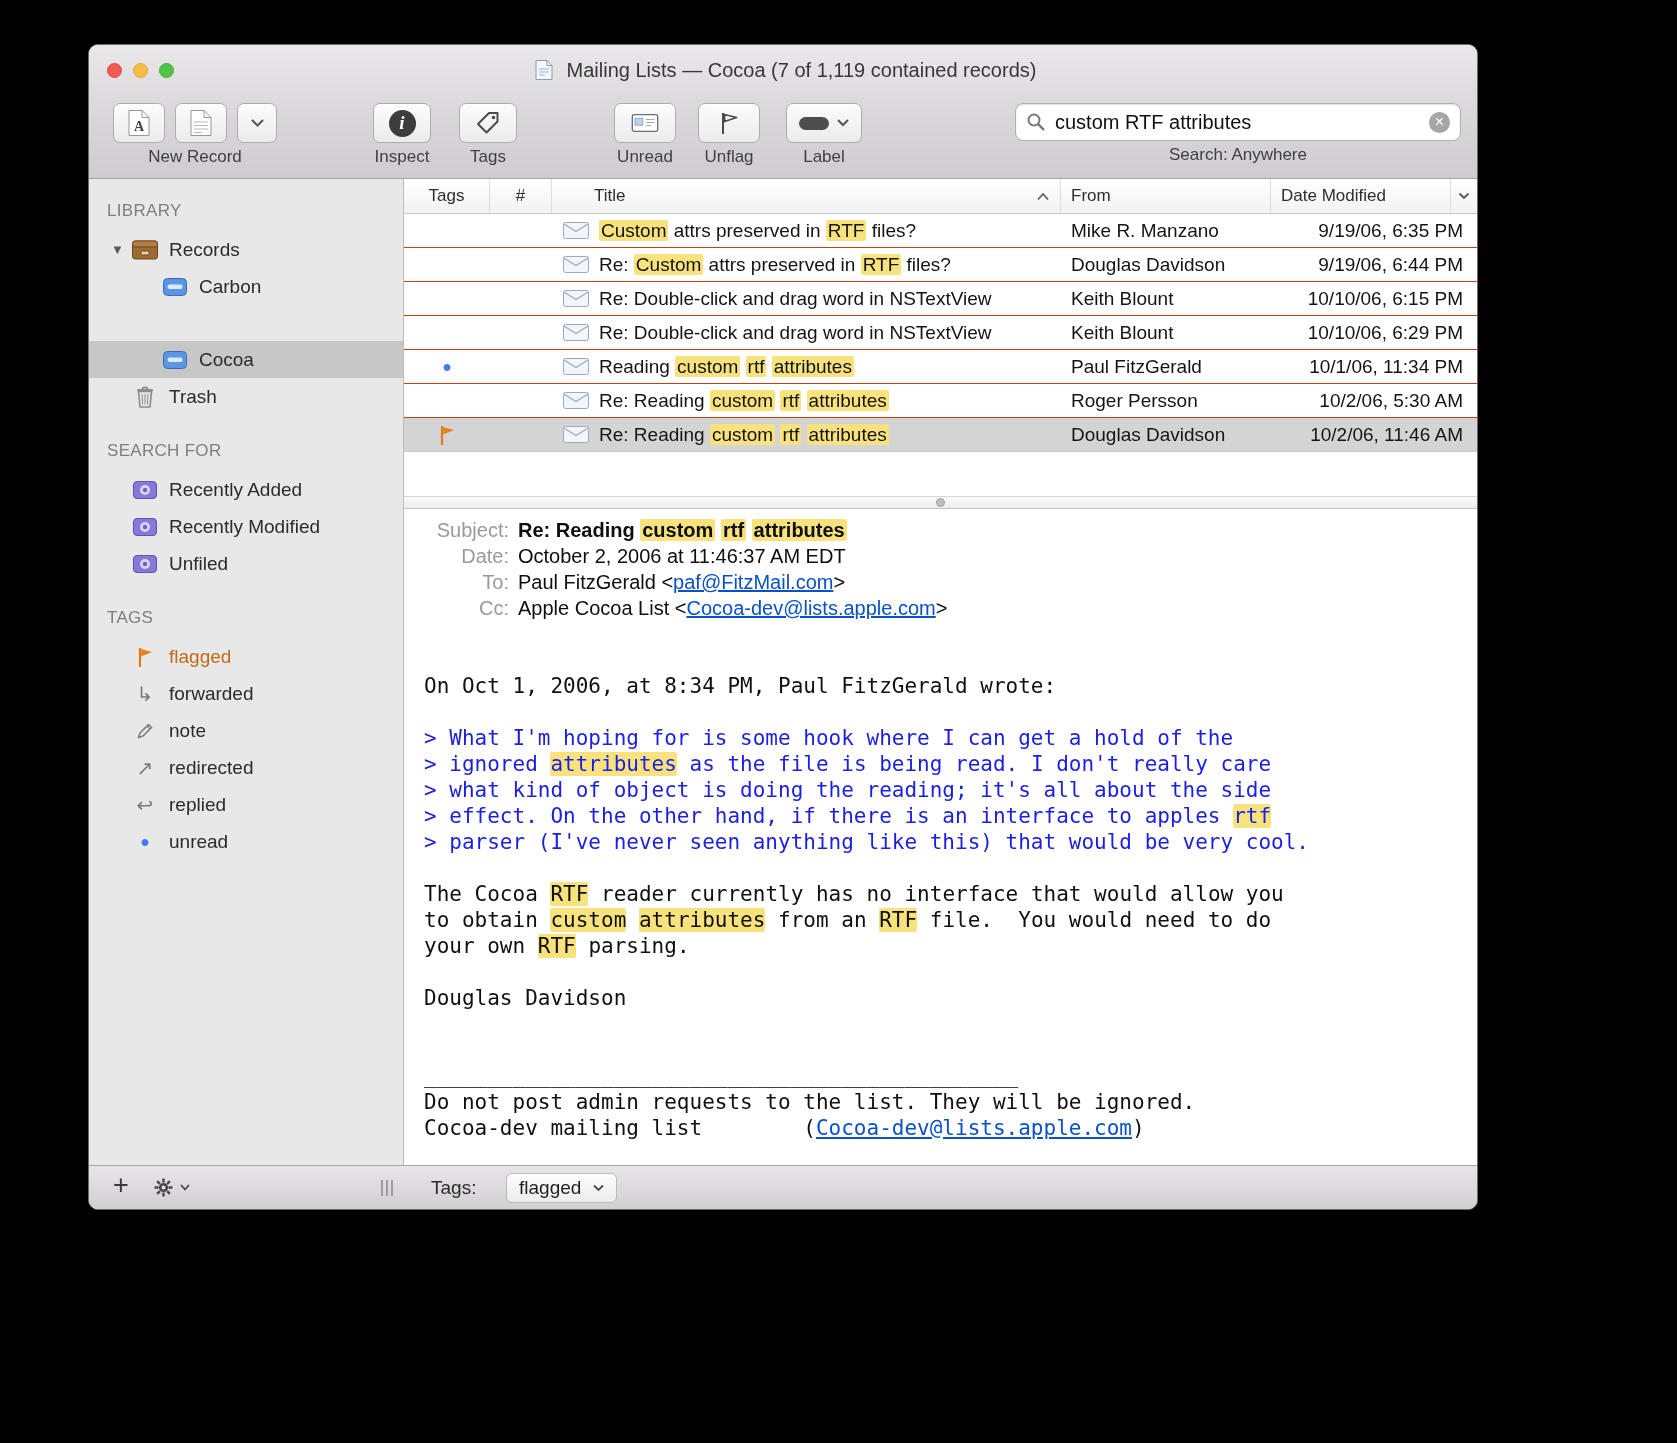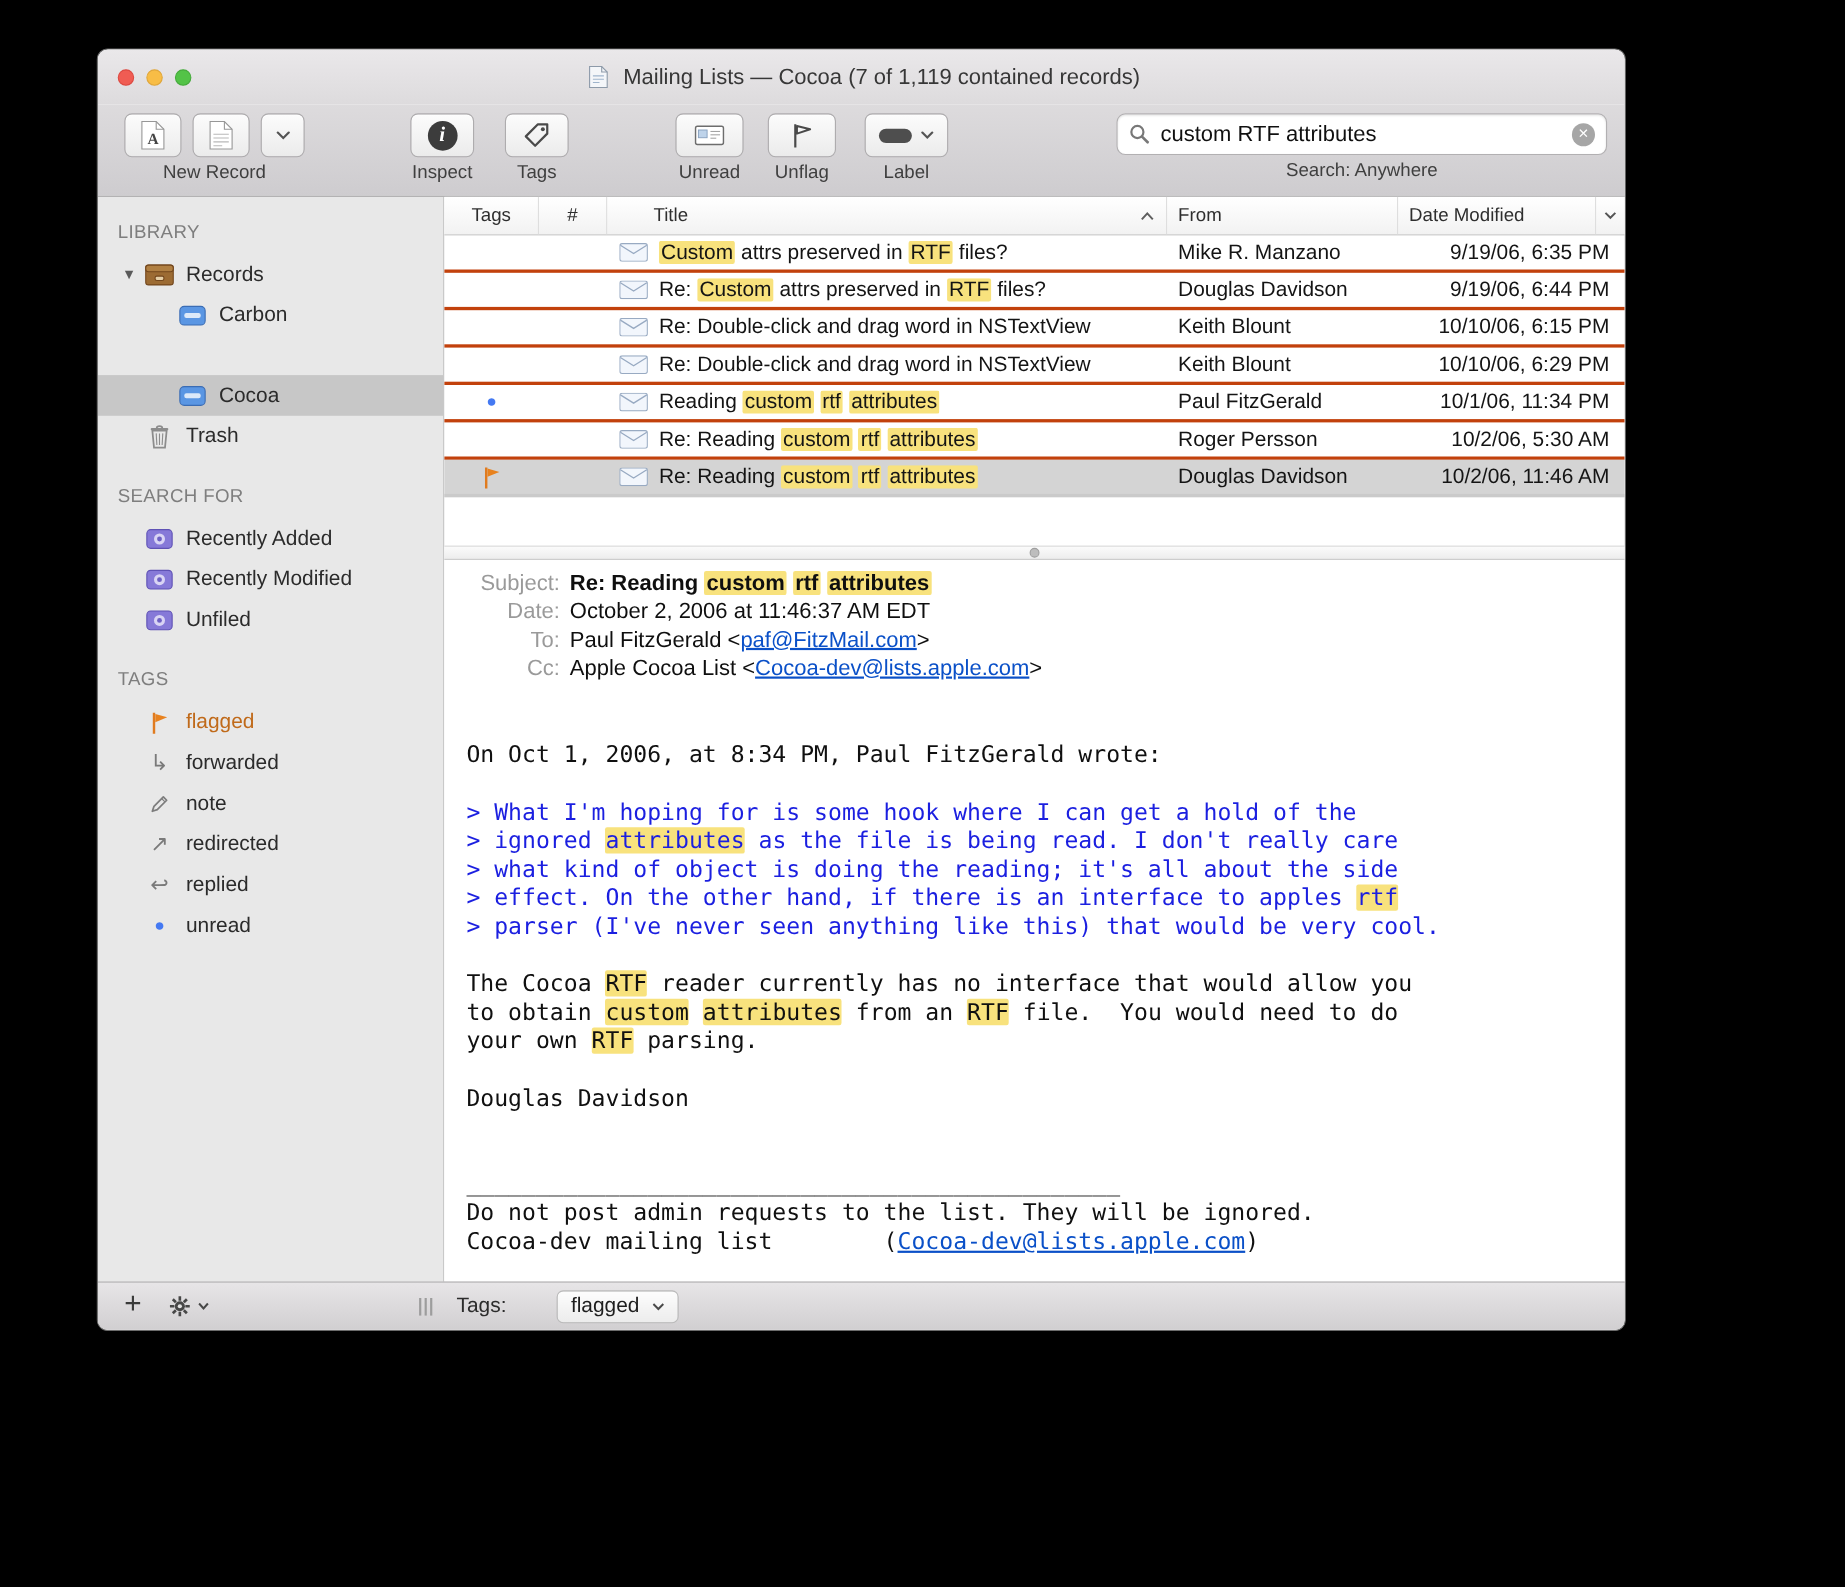--- a/index.html
+++ b/index.html
@@ -46,21 +46,21 @@
   .glyph-icon{font-size:20px;color:#7a7a7a;width:28px;text-align:center;flex:none;}
   .unread-glyph{color:#4479f2;font-size:16px;}
   
   .main{flex:1;display:flex;flex-direction:column;min-width:0;background:#fff;}
   .list-header{height:35px;flex:none;display:flex;background:linear-gradient(#ffffff,#f2f2f2);border-bottom:1px solid #c6c6c6;}
   .col-h{display:flex;align-items:center;font-size:17px;color:#2e2e2e;border-right:1px solid #dedede;padding:0 10px;flex:none;}
   .col-h.center{justify-content:center;}
   .col-h .sort{margin-left:auto;display:inline-flex;}
   .col-options{width:27px;display:flex;align-items:center;justify-content:center;border-left:1px solid #dedede;flex:none;}
   .list-rows{flex:none;}
-  .row{height:34px;display:flex;align-items:center;border-bottom:3px solid #c2410c;font-size:19px;color:#141414;cursor:default;}
+  .row{height:34px;display:flex;align-items:center;border-bottom:1px solid #c2410c;font-size:19px;color:#141414;cursor:default;}
   .row.selected{background:#d4d4d4;border-bottom-color:#cacaca;}
   .cell{padding:0 10px;display:flex;align-items:center;height:100%;overflow:hidden;white-space:nowrap;}
   .c-tags{width:86px;justify-content:center;flex:none;}
   .c-num{width:62px;flex:none;}
   .c-title{width:509px;gap:9px;flex:none;}
   .c-from{width:210px;flex:none;}
   .c-date{flex:1;justify-content:flex-end;padding-right:14px;}
   .title-text{overflow:hidden;white-space:nowrap;}
   .list-filler{height:44px;flex:none;}
   .splitter{height:13px;flex:none;background:linear-gradient(#fbfbfb,#ededed);border-top:1px solid #d8d8d8;
@@ -77,21 +77,21 @@
   .msg-line.quote{color:#1b1fe0;}
   .lnk{color:#0a50c8;text-decoration:underline;cursor:pointer;}
   .hl{background:#f8e27d;border-radius:2px;padding:0 2px;}
   .msg-body .hl{padding:0;}
   
   .bottombar{height:44px;flex:none;background:linear-gradient(#e7e5e7,#d1cfd1);border-top:1px solid #a6a4a6;position:relative;display:flex;align-items:center;}
   .bb-add{position:absolute;left:24px;font-size:27px;color:#3a3a3a;line-height:1;top:6px;}
   .bb-gear{position:absolute;left:64px;top:11px;display:flex;align-items:center;gap:5px;}
   .bb-grip{position:absolute;left:292px;top:14px;display:flex;gap:3px;}
   .grip-bar{width:2px;height:16px;background:#9d9d9d;}
-  .bb-tags-label{position:absolute;left:326px;font-size:19px;color:#2c2c2c;}
+  .bb-tags-label{position:absolute;left:342px;font-size:19px;color:#2c2c2c;}
   .bb-popup{position:absolute;left:417px;top:7px;height:30px;display:flex;align-items:center;gap:11px;padding:0 12px;
             border-radius:6px;background:linear-gradient(#fdfdfd,#ececec);border:1px solid #bababa;font-size:19px;color:#1e1e1e;}
 </style>
 </head>
 <body>
 
 <div class="window">
 
   <div class="titlebar">
     <div class="traffic">

